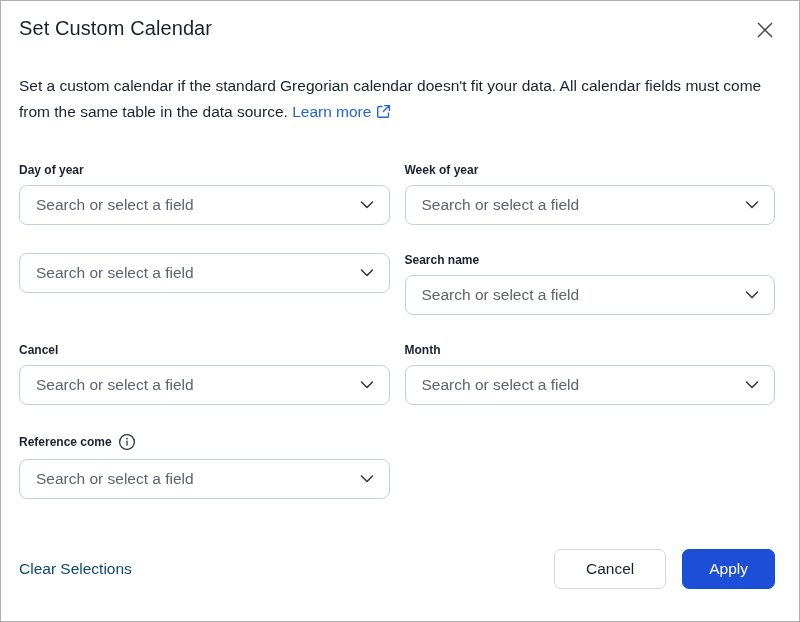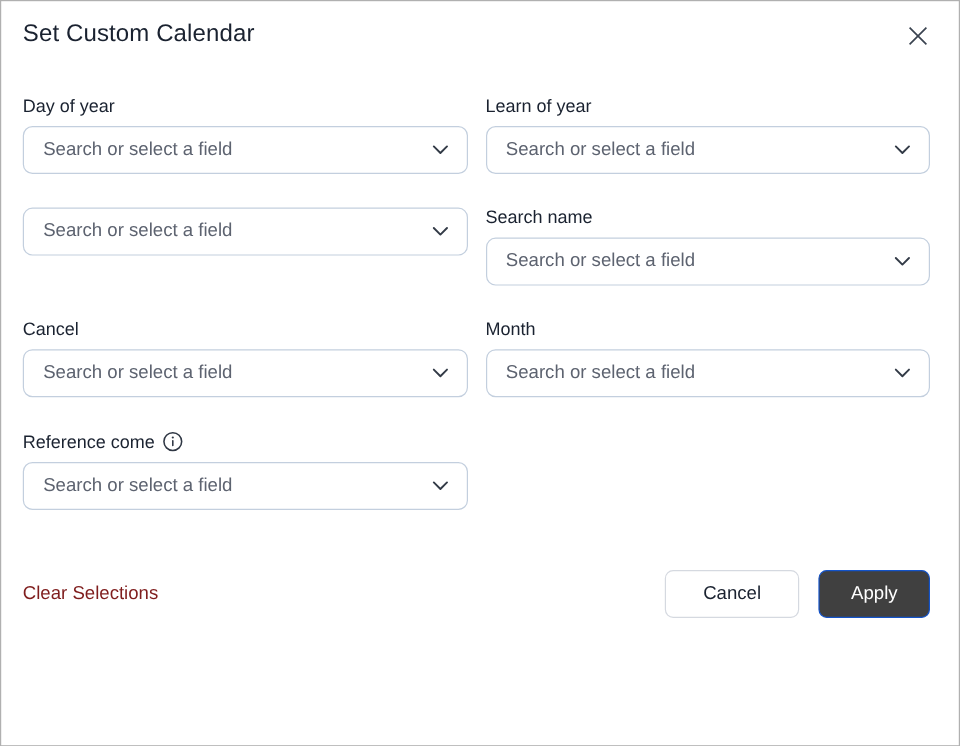--- a/index.html
+++ b/index.html
@@ -58,23 +58,24 @@
     margin-top: 36px;
     display: grid;
     grid-template-columns: 1fr 1fr;
     column-gap: 15px;
     row-gap: 28px;
   }
   .field-label {
     display: flex;
     align-items: center;
     gap: 6px;
-    font-size: 15px;
+    font-size: 12px;
     color: #1a2230;
     margin-bottom: 8px;
+    font-weight: bold;
   }
   .combo {
     position: relative;
     height: 40px;
   }
   .combo input {
     width: 100%;
     height: 40px;
     border: 1px solid #c3cfde;
     border-radius: 8px;
@@ -98,39 +99,39 @@
 
   
   .dialog-footer {
     margin-top: 50px;
     display: flex;
     align-items: center;
     justify-content: space-between;
   }
   .clear-link {
     font-size: 15.5px;
-    color: #7f1d1d;
+    color: #0c4a6e;
     text-decoration: none;
   }
   .footer-buttons { display: flex; gap: 16px; }
   .btn {
     height: 40px;
     border-radius: 7px;
     font-family: "Liberation Sans", sans-serif;
     font-size: 15.5px;
     cursor: pointer;
   }
   .btn-cancel {
     background: #ffffff;
     border: 1px solid #d5d9e0;
     color: #1a2230;
     padding: 0 31px;
   }
   .btn-apply {
-    background: #404040;
+    background: #1d4ed8;
     border: 1px solid #1353c9;
     color: #ffffff;
     padding: 0 26px;
   }
 </style>
 </head>
 <body>
 
 <div class="dialog">
 
@@ -138,37 +139,44 @@
     <div class="dialog-title">Set Custom Calendar</div>
     <button class="close-btn">
       <span>
         <svg width="20" height="20" viewBox="0 0 20 20">
           <path d="M3 3 L17 17 M17 3 L3 17" stroke="#3a4350" stroke-width="1.4" fill="none"></path>
         </svg>
       </span>
     </button>
   </div>
 
+  <div class="dialog-desc">
+    <span>Set a custom calendar if the standard Gregorian calendar doesn't fit your data. All calendar fields must come from the same table in the data source.</span>
+    <a href="#" class="learn-more"><span>Learn more</span><span class="ext-icon"><svg width="15" height="15" viewBox="0 0 15 15">
+            <path d="M6 2.5 H3 A1.3 1.3 0 0 0 1.7 3.8 V12 A1.3 1.3 0 0 0 3 13.3 H11.2 A1.3 1.3 0 0 0 12.5 12 V9" stroke="#2065d9" stroke-width="1.4" fill="none" stroke-linecap="round"></path>
+            <path d="M8.6 1.6 H13.4 V6.4 M13.2 1.8 L7.4 7.6" stroke="#2065d9" stroke-width="1.4" fill="none" stroke-linecap="round" stroke-linejoin="round"></path>
+          </svg></span></a>
+  </div>
 
   <div class="fields-grid">
 
     <div class="field">
       <div class="field-label">Day of year</div>
       <div class="combo">
         <input type="text" placeholder="Search or select a field" style="">
         <span class="chev">
           <svg width="14" height="9" viewBox="0 0 14 9">
               <path d="M1.5 1.5 L7 7 L12.5 1.5" stroke="#333b47" stroke-width="1.6" fill="none" stroke-linecap="round" stroke-linejoin="round"></path>
             </svg>
         </span>
       </div>
     </div>
 
     <div class="field">
-      <div class="field-label">Learn of year</div>
+      <div class="field-label">Week of year</div>
       <div class="combo">
         <input type="text" placeholder="Search or select a field" style="">
         <span class="chev">
           <svg width="14" height="9" viewBox="0 0 14 9">
               <path d="M1.5 1.5 L7 7 L12.5 1.5" stroke="#333b47" stroke-width="1.6" fill="none" stroke-linecap="round" stroke-linejoin="round"></path>
             </svg>
         </span>
       </div>
     </div>
 

